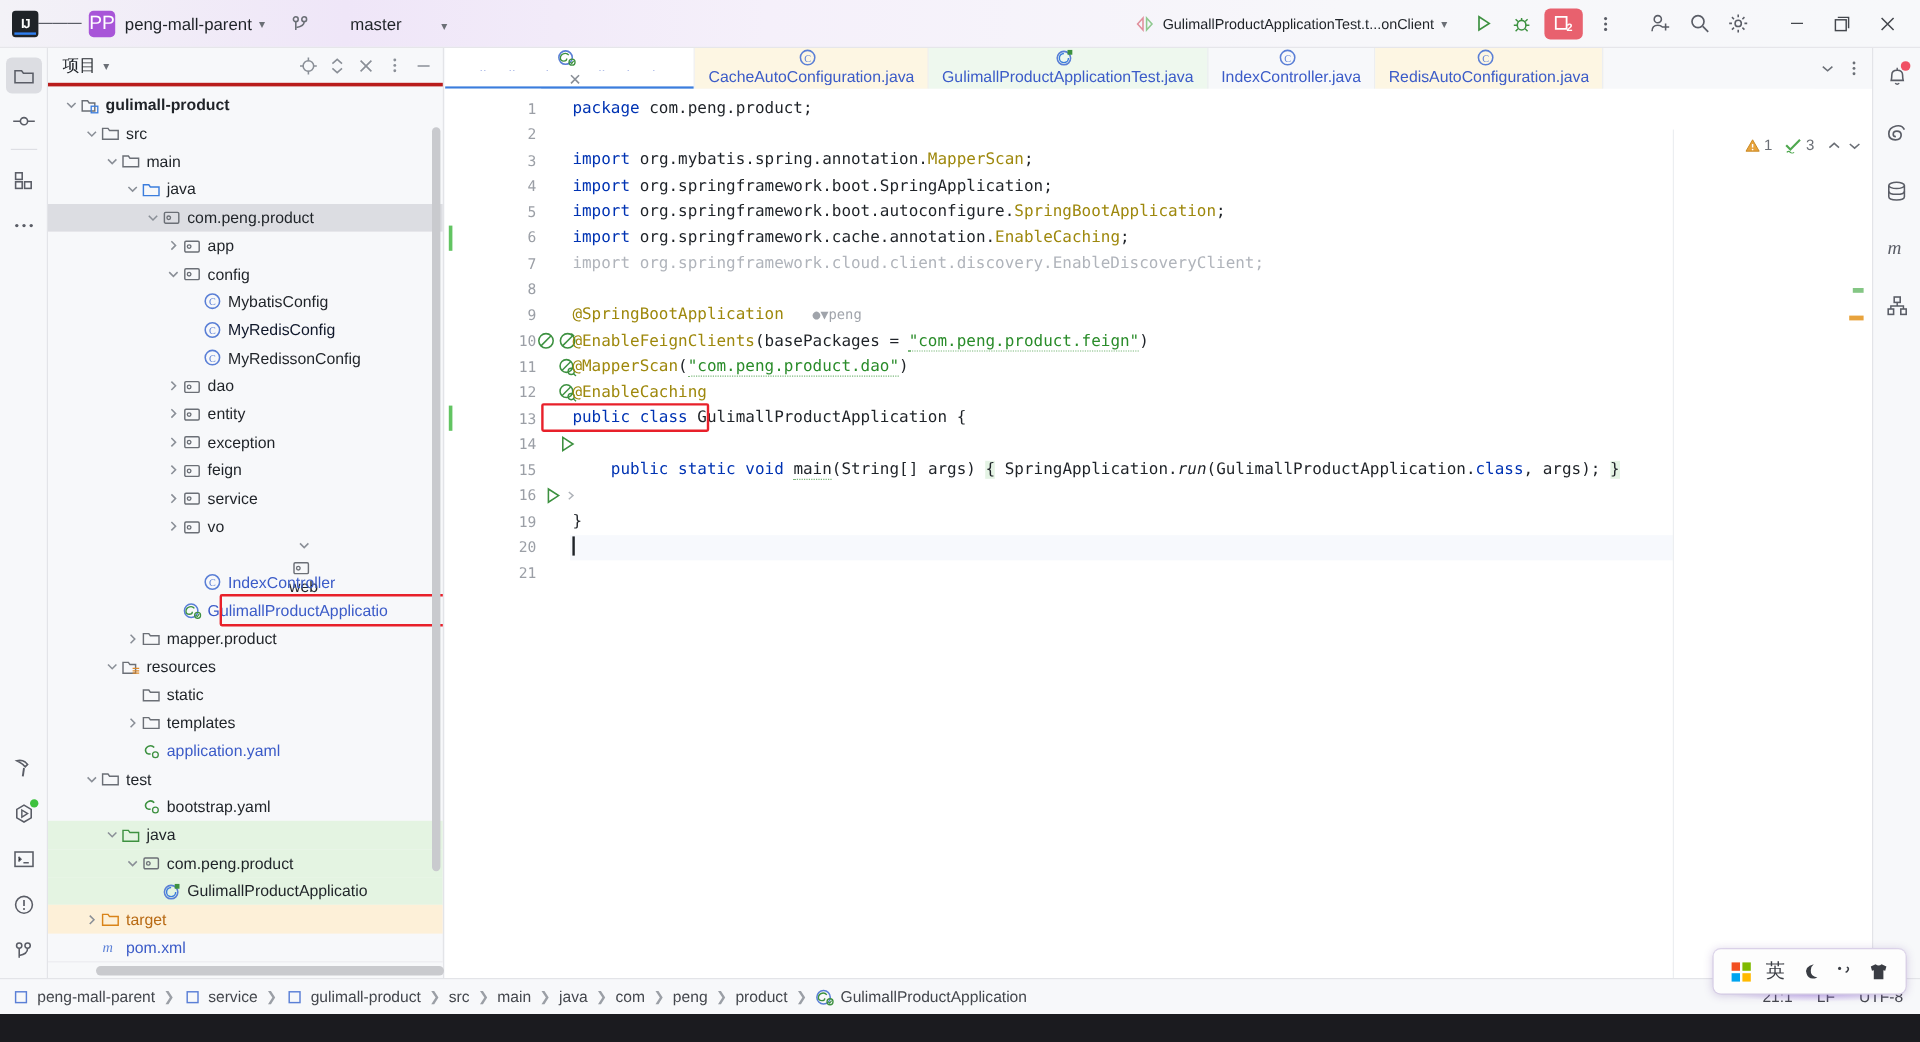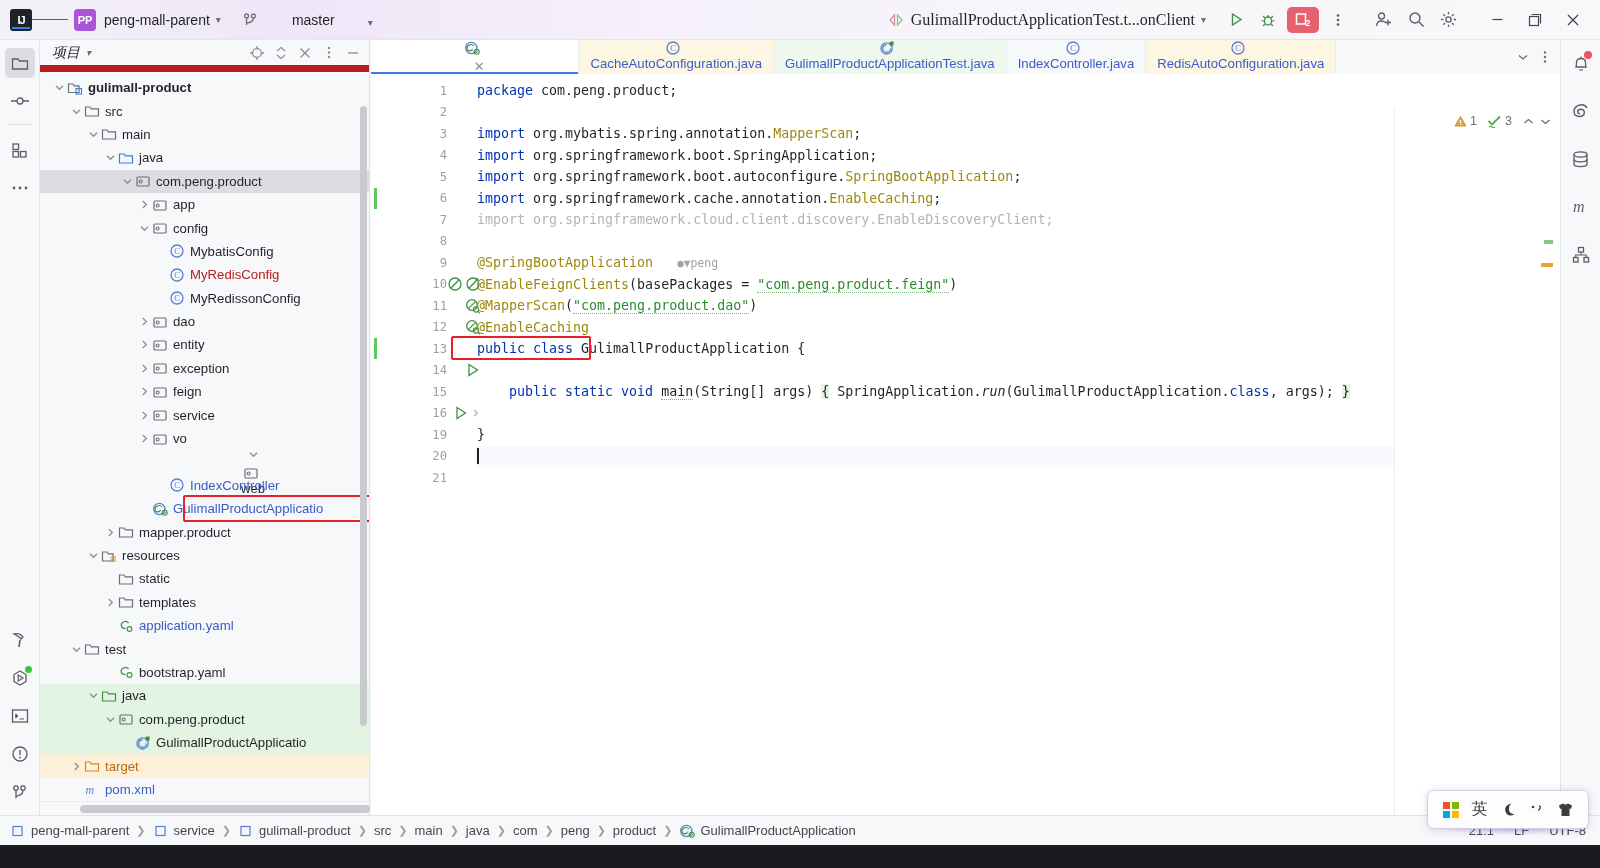--- a/index.html
+++ b/index.html
@@ -29,31 +29,31 @@
     color:#fff; font-size:11px; font-weight:bold; letter-spacing:-1px;
     position:relative;
   }
   .idea-logo::after{
     content:""; position:absolute; left:2px; right:2px; bottom:2px; height:2px; background:#2f7ff0;
   }
   .hamburger { width:36px; height:40px; display:flex; align-items:center; justify-content:center; cursor:pointer;}
   .hamburger span{display:block; width:18px; height:1.6px; background:#5a5d66; margin:2px 0;}
   .proj-badge {
     width:22px;height:22px;border-radius:4px;background:#a855d8;color:#fff;
-    font-size:11px;font-weight:bold;display:flex;align-items:center;justify-content:center;
+    font-size:16px;font-weight:normal;display:flex;align-items:center;justify-content:center;
     margin-left:6px;
   }
   .proj-name { margin-left:8px; font-size:14px; color:#1f2328; }
   .chev { margin-left:6px; color:#6b6f76; font-size:10px; }
   .branch-wrap { display:flex; align-items:flex-end; margin-left:22px; cursor:pointer;gap:27px;}
   .branch-name { margin-left:8px; font-size:14px; }
 
   .tb-center { margin-left:auto; display:flex; align-items:center; }
   .runconfig { display:flex; align-items:center; cursor:pointer; padding:3px 6px; border-radius:4px;}
-  .runconfig .rc-label{ font-size:16px; margin-left:7px;font-family:Liberation Serif, serif; }
+  .runconfig .rc-label{ font-size:12px; margin-left:7px; }
 
   .tb-right { display:flex; align-items:center; margin-left:8px; padding-right:8px;}
   .icon-btn { width:32px;height:32px;display:flex;align-items:center;justify-content:center;cursor:pointer;border-radius:4px;}
   .dbg-badge{
     width:32px;height:26px;background:#e8616e;border-radius:5px;
     display:flex;align-items:center;justify-content:center;margin:0 3px; cursor:pointer;
   }
   .wincontrols{ display:flex; align-items:center; margin-left:14px;}
   .wc{ width:38px;height:40px;display:flex;align-items:center;justify-content:center;cursor:pointer;}
 
@@ -81,40 +81,39 @@
   .reddot{position:absolute; right:4px; top:3px; width:8px;height:8px;border-radius:50%;background:#f05064;}
 
   
   .projpanel{
     position:absolute; left:40px; top:40px; width:330px; height:775px;
     background:#f7f8fa; border-right:1px solid #e3e4e8;
     display:flex; flex-direction:column;
   }
   .pp-header{
     height:32px; display:flex; align-items:center; padding:0 4px 0 12px;
-    border-bottom:7px solid #b91c1c;
-    font-style:italic;
+    border-bottom:3px solid #b91c1c;
   }
   .pp-title{ font-size:14px; color:#1f2328; }
   .pp-hdr-icons{ margin-left:auto; display:flex; align-items:center;}
   .pp-hi{ width:24px;height:24px;display:flex;align-items:center;justify-content:center;cursor:pointer;border-radius:4px;}
 
   .tree{ flex:1; overflow:hidden; padding-top:4px; position:relative; }
   .row{
     height:23.4px; display:flex; align-items:center; white-space:nowrap;
     cursor:pointer; font-size:13.2px; position:relative;
   }
   .row.sel{ background:#dcdde2; }
   .row.greenbg{ background:#e4f4e2; }
   .row.orangebg{ background:#fdf0d8; }
   .arrow{ width:14px; display:inline-flex; justify-content:center; color:#888d94; font-size:9px; flex:0 0 14px;}
   .ico{ width:17px; height:16px; flex:0 0 17px; display:inline-flex; align-items:center; justify-content:center; margin-right:5px;}
   .lbl{ color:#1f2328; }
   .lbl.blue{ color:#3b5bc8; }
-  .lbl.green{ color:#b91c1c;text-align:center; }
+  .lbl.green{ color:#0f172a;text-align:center; }
   .lbl.bold{ font-weight:bold; }
   .lbl.orange{ color:#b86a14; }
 
   .hlbox{
     position:absolute; border:2.5px solid #e8202a; border-radius:2px; pointer-events:none;
   }
 
   .pp-hscroll{
     height:14px; background:#f7f8fa; position:relative; border-top:1px solid #ececf0;
   }

